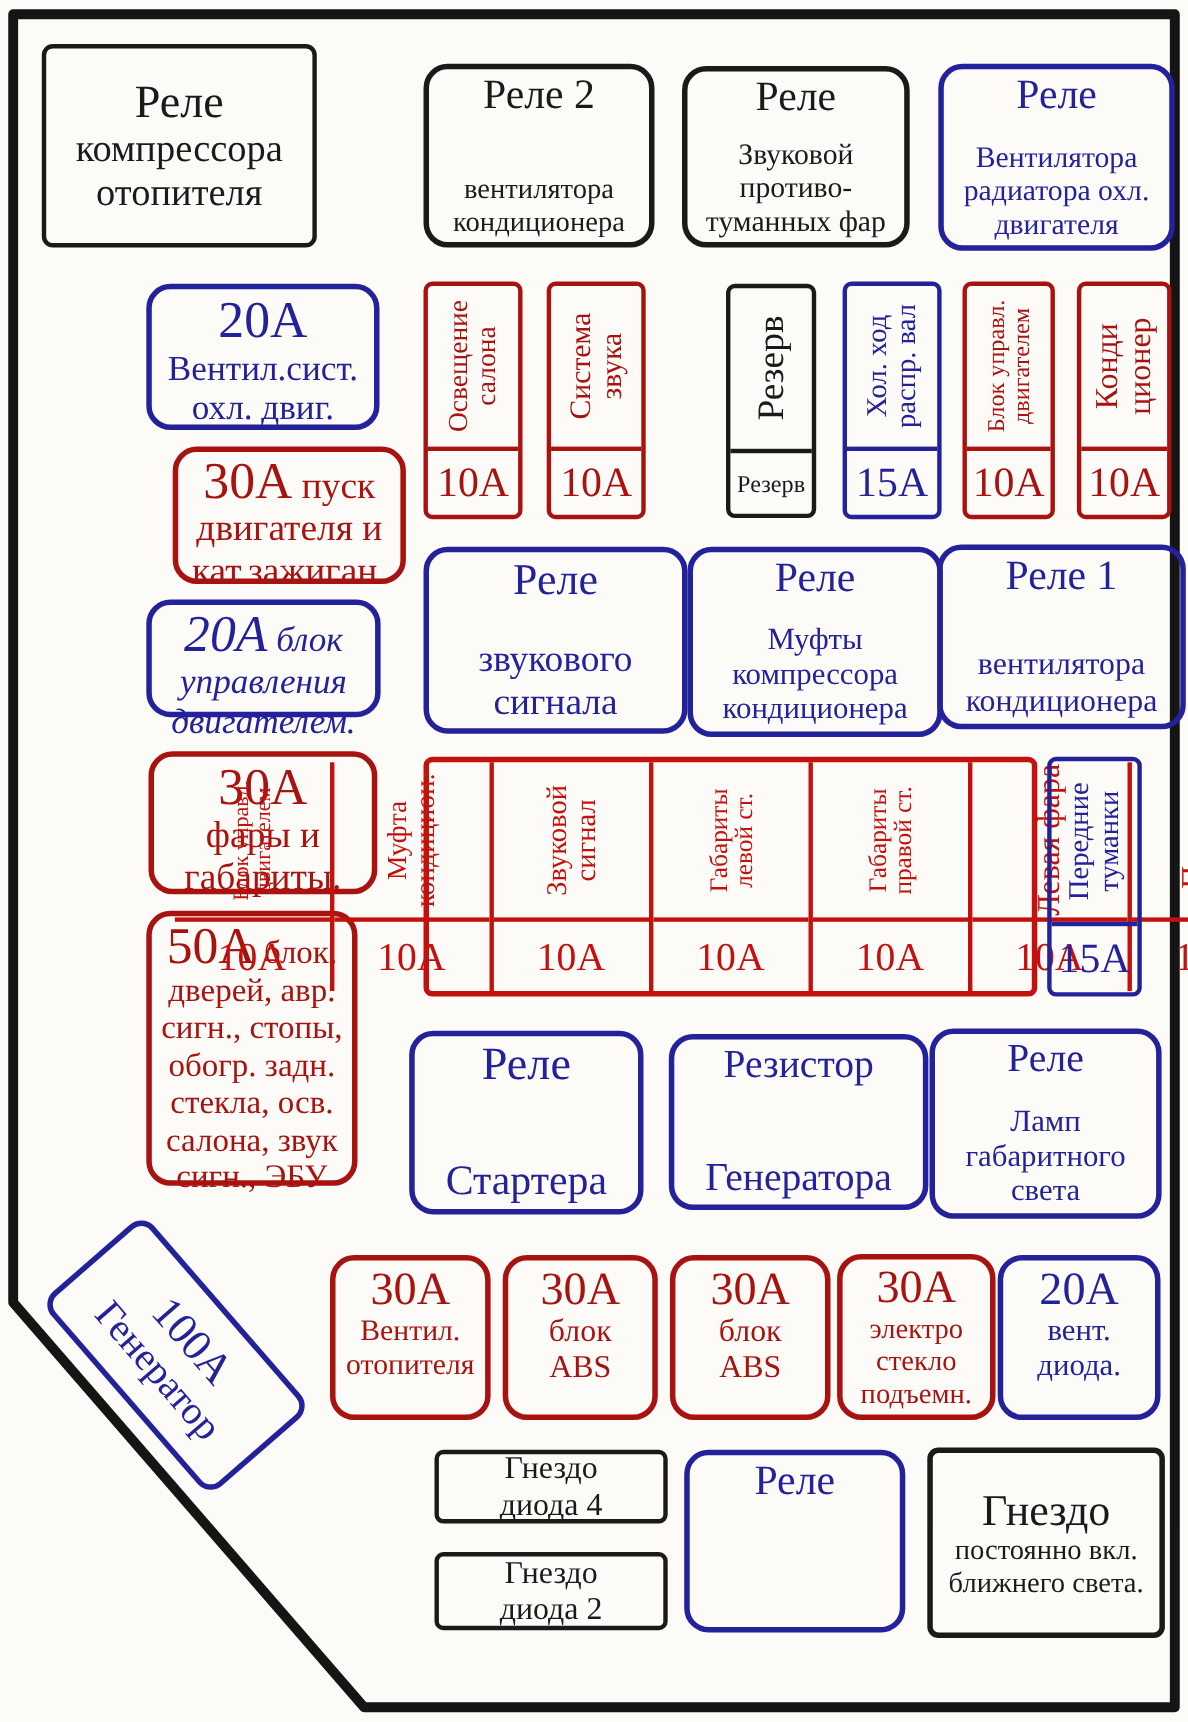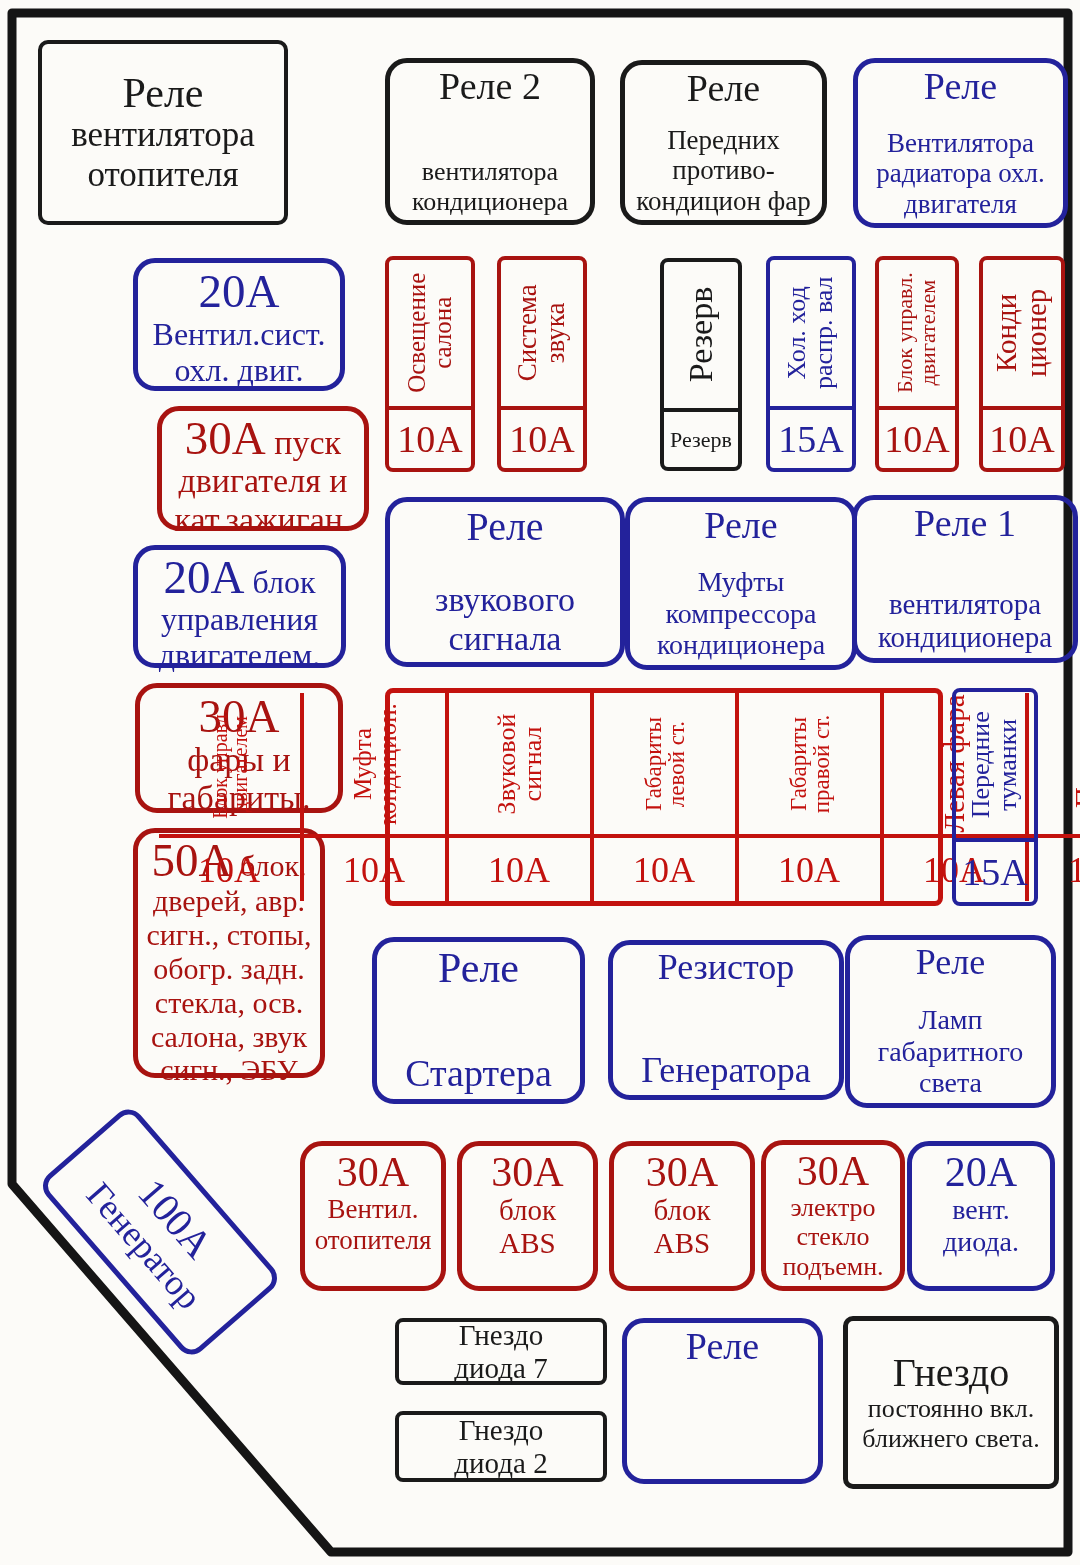--- a/index.html
+++ b/index.html
@@ -48,46 +48,46 @@
 <body>
 
 <div class="page">
 
   <svg class="outline" width="1080" height="1565" viewBox="0 0 1080 1565">
     <polygon points="12,13 1068,13 1068,1552 331,1552 12,1184" fill="none" stroke="#151515" stroke-width="9" stroke-linejoin="round"></polygon>
   </svg>
 
   <div class="box c-black bw4 r10" style="left:38px;top:40px;width:250px;height:185px;">
     <div class="big fz42">Реле</div>
-    <div class="small fz35">вентилятора отопителя</div>
+    <div class="small fz35">компрессора отопителя</div>
   </div>
   <div class="box c-black bw5 r12" style="left:385px;top:58px;width:210px;height:167px;">
     <div class="big fz38">Реле 2</div>
     <div class="small fz26">вентилятора кондиционера</div>
   </div>
   <div class="box c-black bw5 r12" style="left:620px;top:60px;width:207px;height:165px;">
     <div class="big fz38">Реле</div>
-    <div class="small fz27">Передних противо- кондицион фар</div>
+    <div class="small fz27">Звуковой противо- туманных фар</div>
   </div>
   <div class="box c-blue bw5 r12" style="left:853px;top:58px;width:215px;height:170px;">
     <div class="big fz38">Реле</div>
     <div class="small fz27">Вентилятора радиатора охл. двигателя</div>
   </div>
 
   <div class="box c-blue bw5 r12" style="left:133px;top:258px;width:212px;height:133px;">
     <div class="lf fz32">
       <span class="ampblock">20А</span><span>Вентил.сист. охл. двиг.</span>
     </div>
   </div>
   <div class="box c-red bw5 r12" style="left:133px;top:406px;width:212px;height:125px;margin-left:24px;">
     <div class="lf fz34">
       <span class="ampspan">30А</span> <span>пуск двигателя и кат.зажиган.</span>
     </div>
   </div>
-  <div class="box c-blue bw5 r12" style="left:133px;top:545px;width:213px;height:123px;">
+  <div class="box c-blue bw5 r12" style="left:133px;top:545px;width:213px;height:107px;font-style:italic;">
     <div class="lf fz32">
       <span class="ampspan">20А</span> <span>блок управления двигателем.</span>
     </div>
   </div>
   <div class="box c-red bw5 r12" style="left:135px;top:683px;width:208px;height:130px;">
     <div class="lf fz34">
       <span class="ampblock">30А</span><span>фары и габариты.</span>
     </div>
   </div>
   <div class="box c-red bw5 r12" style="left:133px;top:828px;width:192px;height:250px;">
@@ -232,21 +232,21 @@
   </div>
   <div class="box c-blue bw5 r12" style="left:907px;top:1141px;width:148px;height:150px;">
     <div class="lf fz28">
       <span class="ampblock2">20А</span><span>вент. диода.</span>
     </div>
   </div>
 
   <div class="box c-black bw4 r8" style="left:395px;top:1318px;width:212px;height:67px;padding:2px;">
     <div class="small fz29">
       <span>Гнездо</span><br>
-      <span>диода 7</span>
+      <span>диода 4</span>
     </div>
   </div>
   <div class="box c-black bw4 r8" style="left:395px;top:1411px;width:212px;height:71px;padding:2px;">
     <div class="small fz29">
       <span>Гнездо</span><br>
       <span>диода 2</span>
     </div>
   </div>
   <div class="box c-blue bw5 r12" style="left:622px;top:1318px;width:201px;height:166px;">
     <div class="big fz38">Реле</div>

